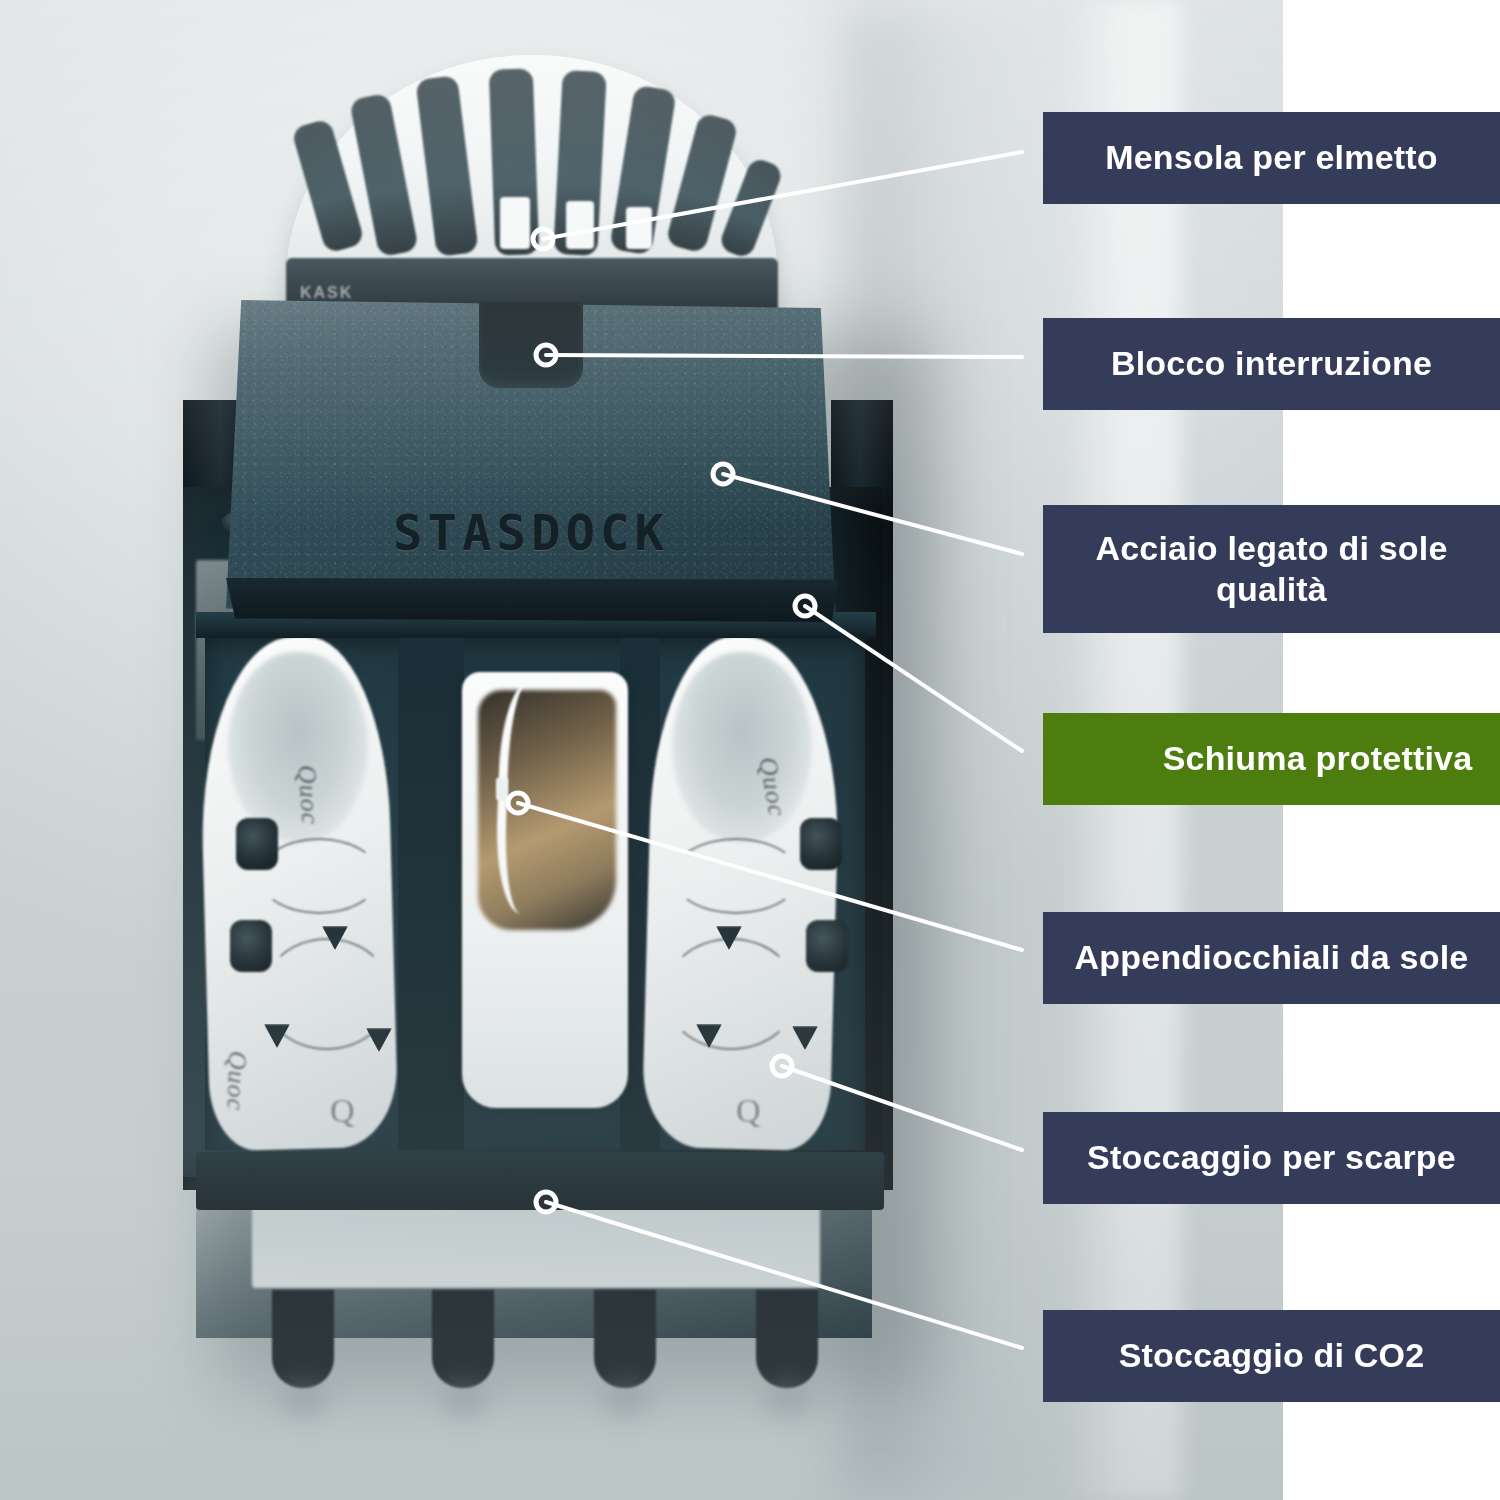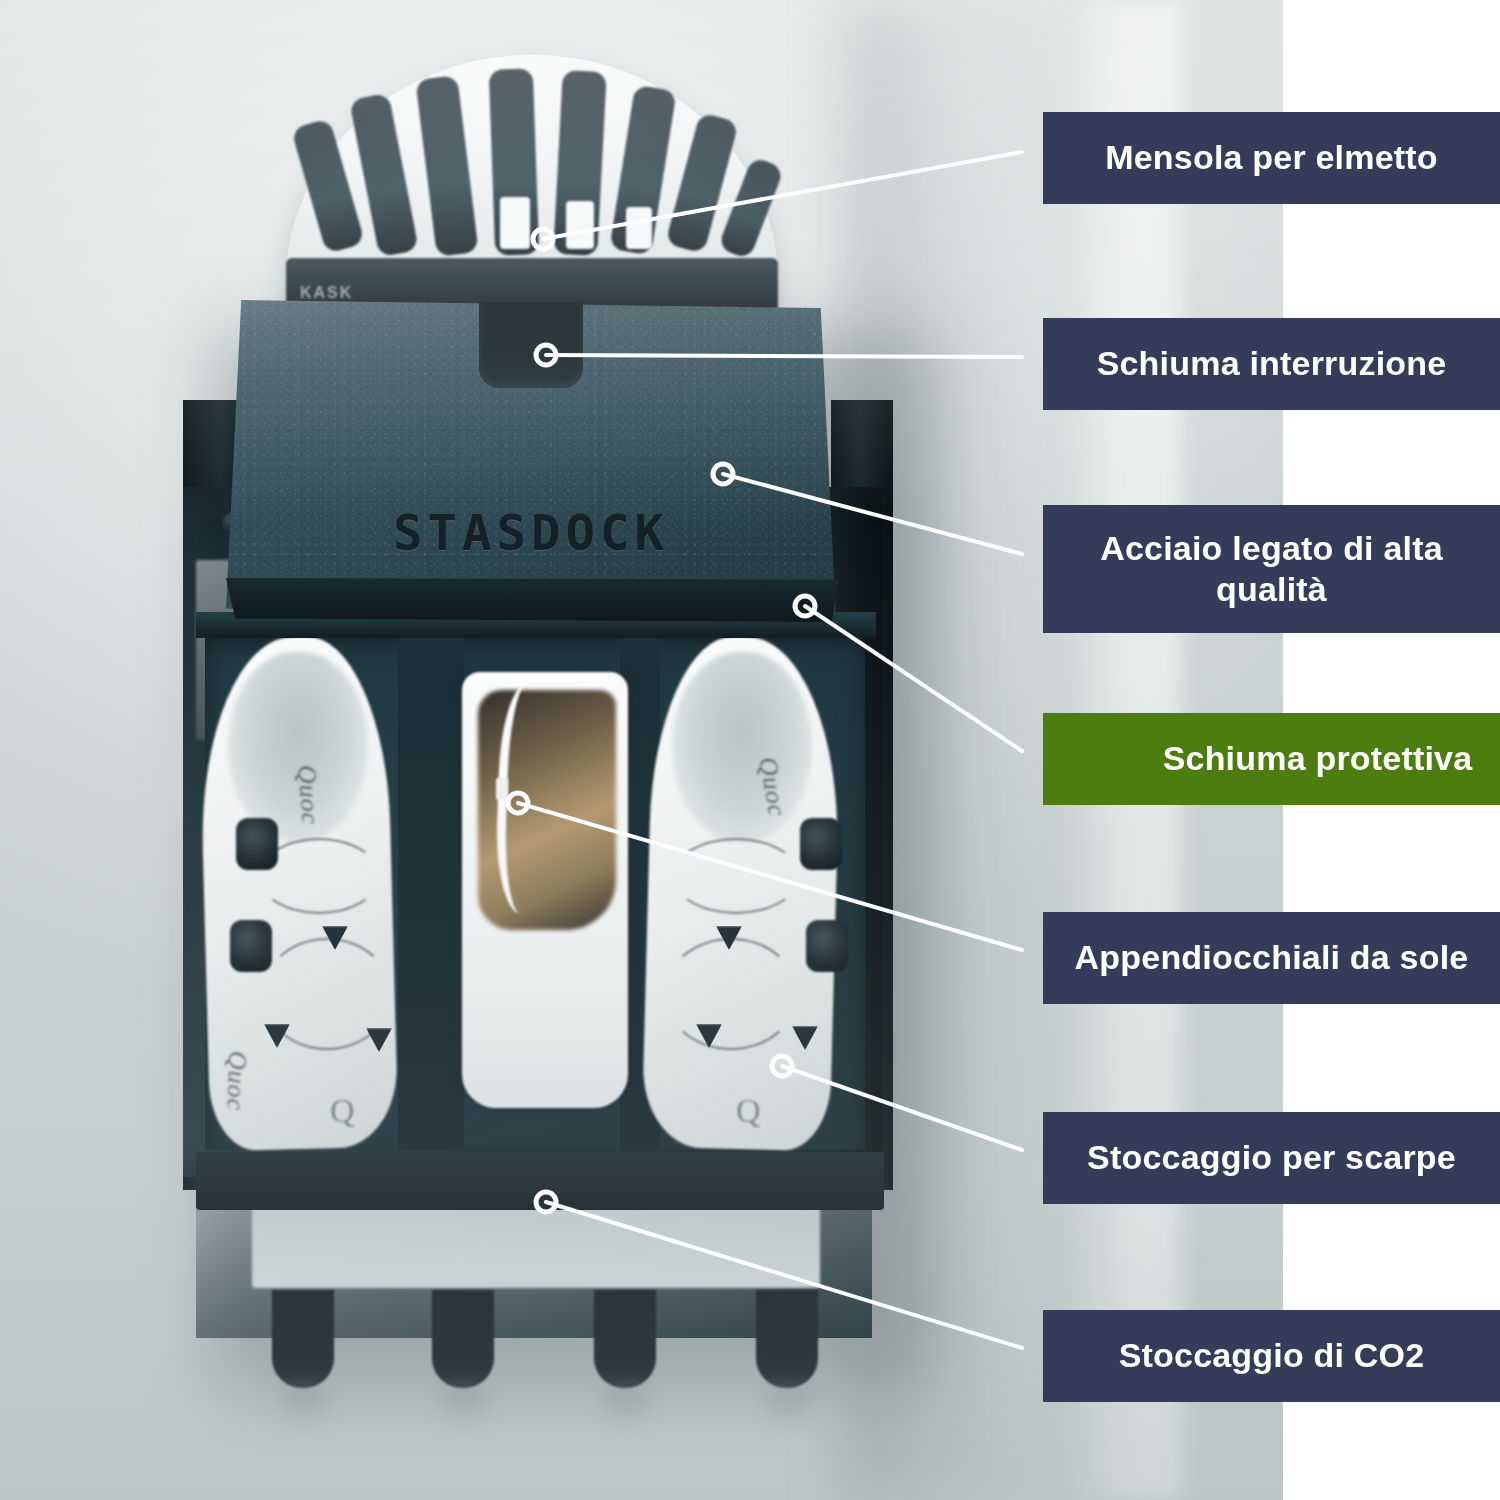--- a/index.html
+++ b/index.html
@@ -447,24 +447,24 @@
         <polyline points="546,1202 1022,1348" fill="none" stroke="#FFFFFF" stroke-width="4" stroke-linecap="round" stroke-linejoin="round"></polyline>
         <circle cx="546" cy="1202" r="10" fill="none" stroke="#FFFFFF" stroke-width="5"></circle>
       </svg>
   </div>
 
   <div id="label-layer">
       <div class="label-box" style="left: 1043px; top: 112px; width: 457px; height: 92px; background: rgb(53, 60, 90);">
         <span class="label-text" style="color: rgb(255, 255, 255); text-align: right;">Mensola per elmetto</span>
       </div>
       <div class="label-box" style="left: 1043px; top: 318px; width: 457px; height: 92px; background: rgb(53, 60, 90);">
-        <span class="label-text" style="color: rgb(255, 255, 255);">Schiuma interruzione</span>
+        <span class="label-text" style="color: rgb(255, 255, 255);">Blocco interruzione</span>
       </div>
       <div class="label-box" style="left: 1043px; top: 505px; width: 457px; height: 128px; background: rgb(53, 60, 90);">
-        <span class="label-text" style="color: rgb(255, 255, 255);">Acciaio legato di alta qualità</span>
+        <span class="label-text" style="color: rgb(255, 255, 255);">Acciaio legato di sole qualità</span>
       </div>
       <div class="label-box" style="left: 1043px; top: 713px; width: 549px; height: 92px; background: #4d7c0f;">
         <span class="label-text" style="color: rgb(255, 255, 255);">Schiuma protettiva</span>
       </div>
       <div class="label-box" style="left: 1043px; top: 912px; width: 457px; height: 92px; background: rgb(53, 60, 90);">
         <span class="label-text" style="color: rgb(255, 255, 255);">Appendiocchiali da sole</span>
       </div>
       <div class="label-box" style="left: 1043px; top: 1112px; width: 457px; height: 92px; background: rgb(53, 60, 90);">
         <span class="label-text" style="color: rgb(255, 255, 255);">Stoccaggio per scarpe</span>
       </div>

